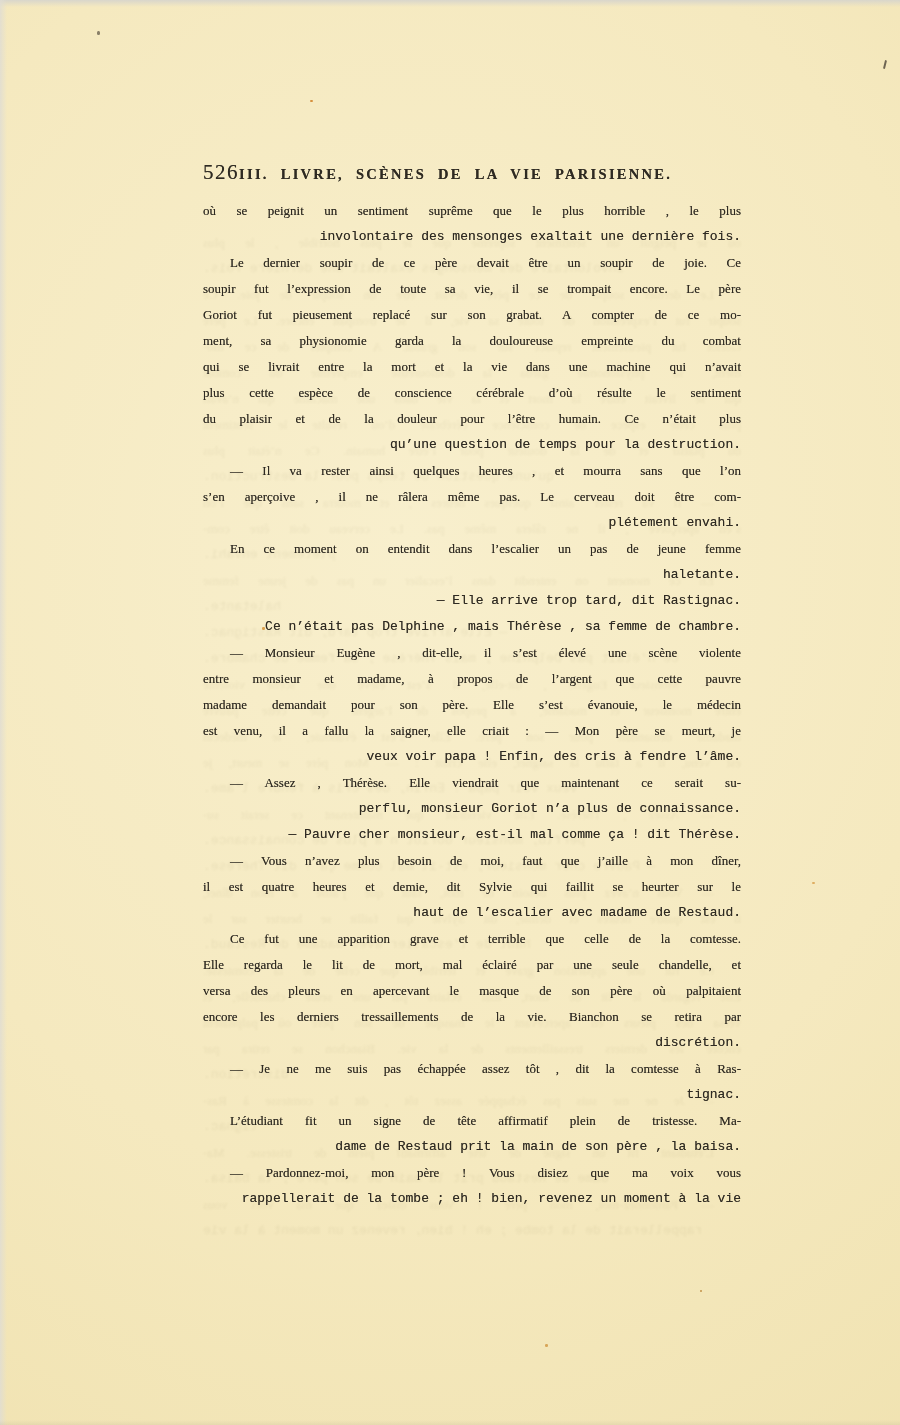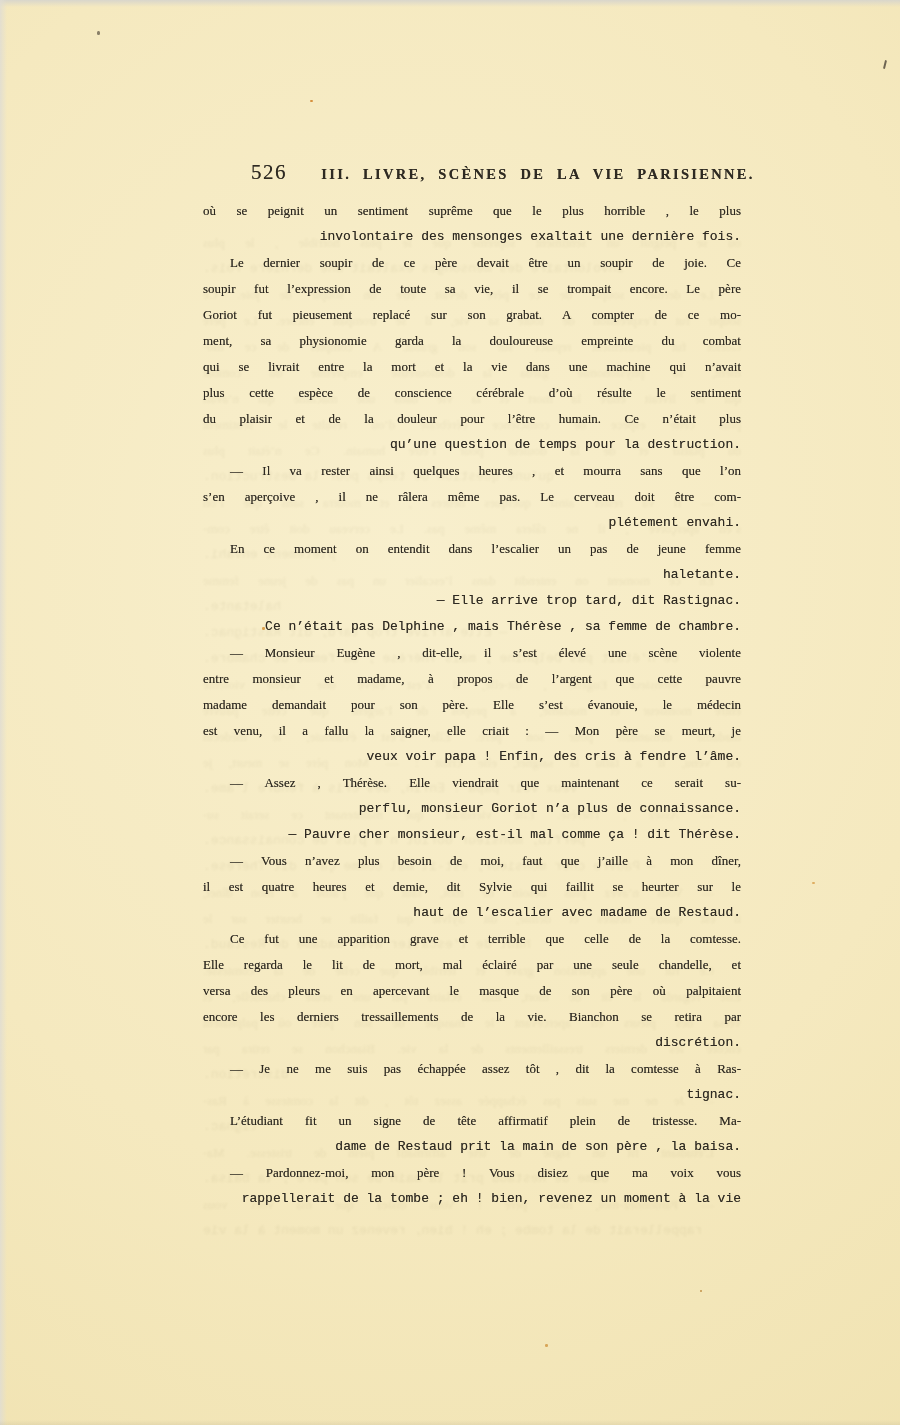--- a/index.html
+++ b/index.html
@@ -12,23 +12,23 @@
   }
   .edge-top{position:absolute;top:0;left:0;right:0;height:7px;
     background:linear-gradient(#d9d6cb,rgba(217,214,203,0));}
   .edge-left{position:absolute;top:0;left:0;bottom:0;width:7px;
     background:linear-gradient(90deg,rgba(224,221,211,.85),rgba(224,221,211,0));}
   .edge-bottom{position:absolute;left:0;right:0;bottom:0;height:5px;
     background:linear-gradient(rgba(190,180,150,0),rgba(190,180,150,.25));}
 
   .pheader{position:absolute;left:203px;top:160px;width:538px;
     display:flex;align-items:baseline;
-    text-shadow:0 0 .5px rgba(46,42,34,.65);margin-left:48px;}
+    text-shadow:0 0 .5px rgba(46,42,34,.65);}
   .pnum{font-size:21px;letter-spacing:1.5px;}
-  .ptitle{flex:1;text-align:center;font-size:14.5px;font-weight:bold;
+  .ptitle{flex:1;text-align:left;font-size:14.5px;font-weight:bold;
     letter-spacing:2.3px;word-spacing:6px;white-space:nowrap;}
 
   .body-text{position:absolute;left:203px;top:198px;width:538px;
     font-size:13px;text-shadow:0 0 .5px rgba(46,42,34,.6);}
   .line{height:26px;line-height:26px;overflow:hidden;
     text-align:justify;text-align-last:justify;}
   .line.final{text-align:right;text-align-last:auto;font-family:Liberation Mono, monospace;}
   .line.indent{text-indent:27px;}
 
   

